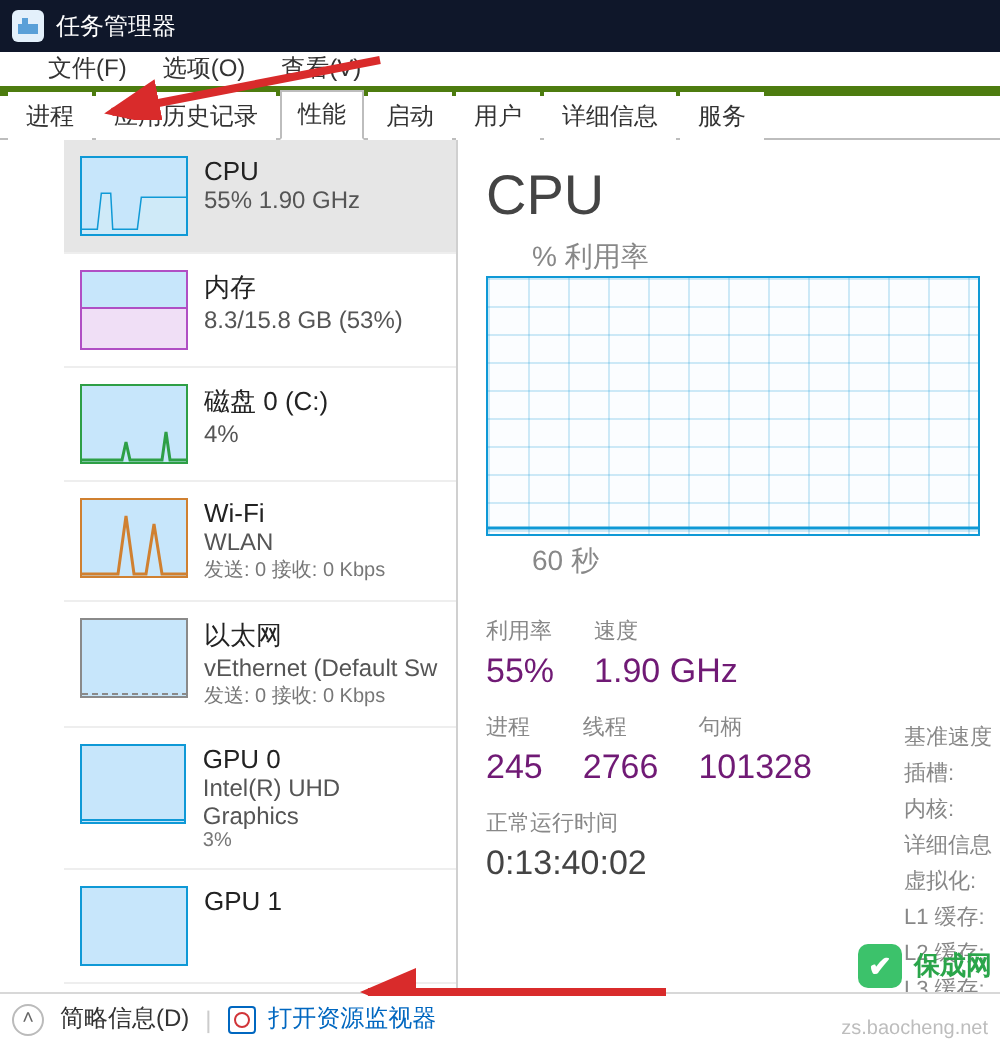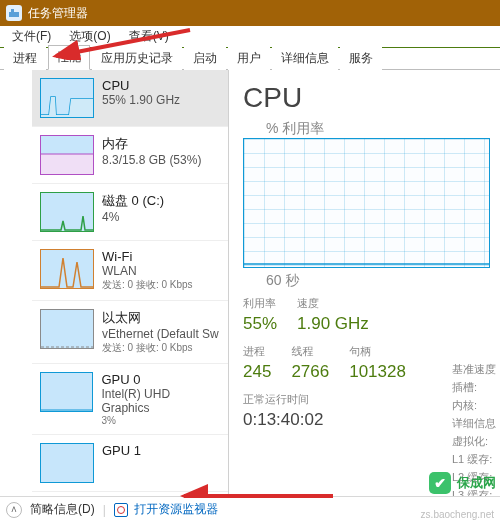--- a/index.html
+++ b/index.html
@@ -2,31 +2,31 @@
 <html><head>
 <meta charset="utf-8">
 <style>
   * { box-sizing: border-box; }
   body {
     margin:0; font-family: "Microsoft YaHei", "Segoe UI", Arial, sans-serif;
     font-size:12px; color:#333; background:#fff;
     width:500px; height:522px; overflow:hidden; position:relative;
   }
   .titlebar {
-    height:26px; background:#a16207; color:#fff; display:flex; align-items:center;
+    height:26px; background:#0f172a; color:#fff; display:flex; align-items:center;
     padding:0 6px;
   }
   .titlebar .app-icon {
     width:16px; height:16px; background:#e3f0fb; border-radius:3px; margin-right:6px;
     display:flex;align-items:center;justify-content:center;
   }
   .titlebar .title { font-size:12px; }
   .menubar {
-    height:22px; display:flex; align-items:center; padding:0 6px; gap:6px; font-size:12px;
-    border-bottom:1px solid #4d7c0f;
+    height:22px; display:flex; align-items:center; padding:0 18px; gap:6px; font-size:12px;
+    border-bottom:5px solid #4d7c0f;
   }
   .menubar span { padding:0 6px; cursor:default; }
   .tabstrip {
     height:22px; display:flex; align-items:flex-end; padding:0 4px; gap:2px;
     border-bottom:1px solid #bdbdbd; font-size:12px;
   }
   .tab {
     padding:3px 8px; cursor:pointer; border:1px solid transparent;
     border-bottom:none; position:relative; top:1px; background:#fff;
   }
@@ -60,23 +60,23 @@
     width:100%; height:130px; border:1px solid #0f99d6; background:#fbfdff;
     margin-bottom:4px; position:relative;
   }
   .chart .grid {
     position:absolute; inset:0;
     background-image:
       linear-gradient(to right, rgba(15,153,214,.20) 1px, transparent 1px),
       linear-gradient(to bottom, rgba(15,153,214,.20) 1px, transparent 1px);
     background-size: 20px 14px;
   }
-  .stats { display:flex; gap:20px; margin-top:6px; }
+  .stats { display:flex; gap:20px; margin-top:18px; }
   .statcol .lab { font-size:11px; color:#888; }
-  .statcol .val { font-size:17px; color:#4d7c0f; margin-top:3px; }
+  .statcol .val { font-size:17px; color:#701a75; margin-top:3px; }
   .runtime { margin-top:10px; }
   .runtime .lab { font-size:11px; color:#888; }
   .runtime .val { font-size:17px; color:#444; margin-top:3px; }
   .rlabels {
     position:absolute; right:4px; top:290px; font-size:11px; color:#888;
     line-height:18px; text-align:left;
   }
 
   .footer {
     height:26px; border-top:1px solid #d8d8d8; display:flex; align-items:center;
@@ -128,22 +128,22 @@
 </div>
 
 <div class="menubar">
   <span>文件(F)</span>
   <span>选项(O)</span>
   <span>查看(V)</span>
 </div>
 
 <div class="tabstrip" id="tabstrip">
     <span class="tab">进程</span>
+    <span class="tab">应用历史记录</span>
     <span class="tab active">性能</span>
-    <span class="tab">应用历史记录</span>
     <span class="tab">启动</span>
     <span class="tab">用户</span>
     <span class="tab">详细信息</span>
     <span class="tab">服务</span>
   </div>
 
 <div class="body">
   <div class="sidebar" id="sidebar">
       <div class="side-item selected">
         <div class="thumb" style="border-color: rgb(15, 153, 214);">

